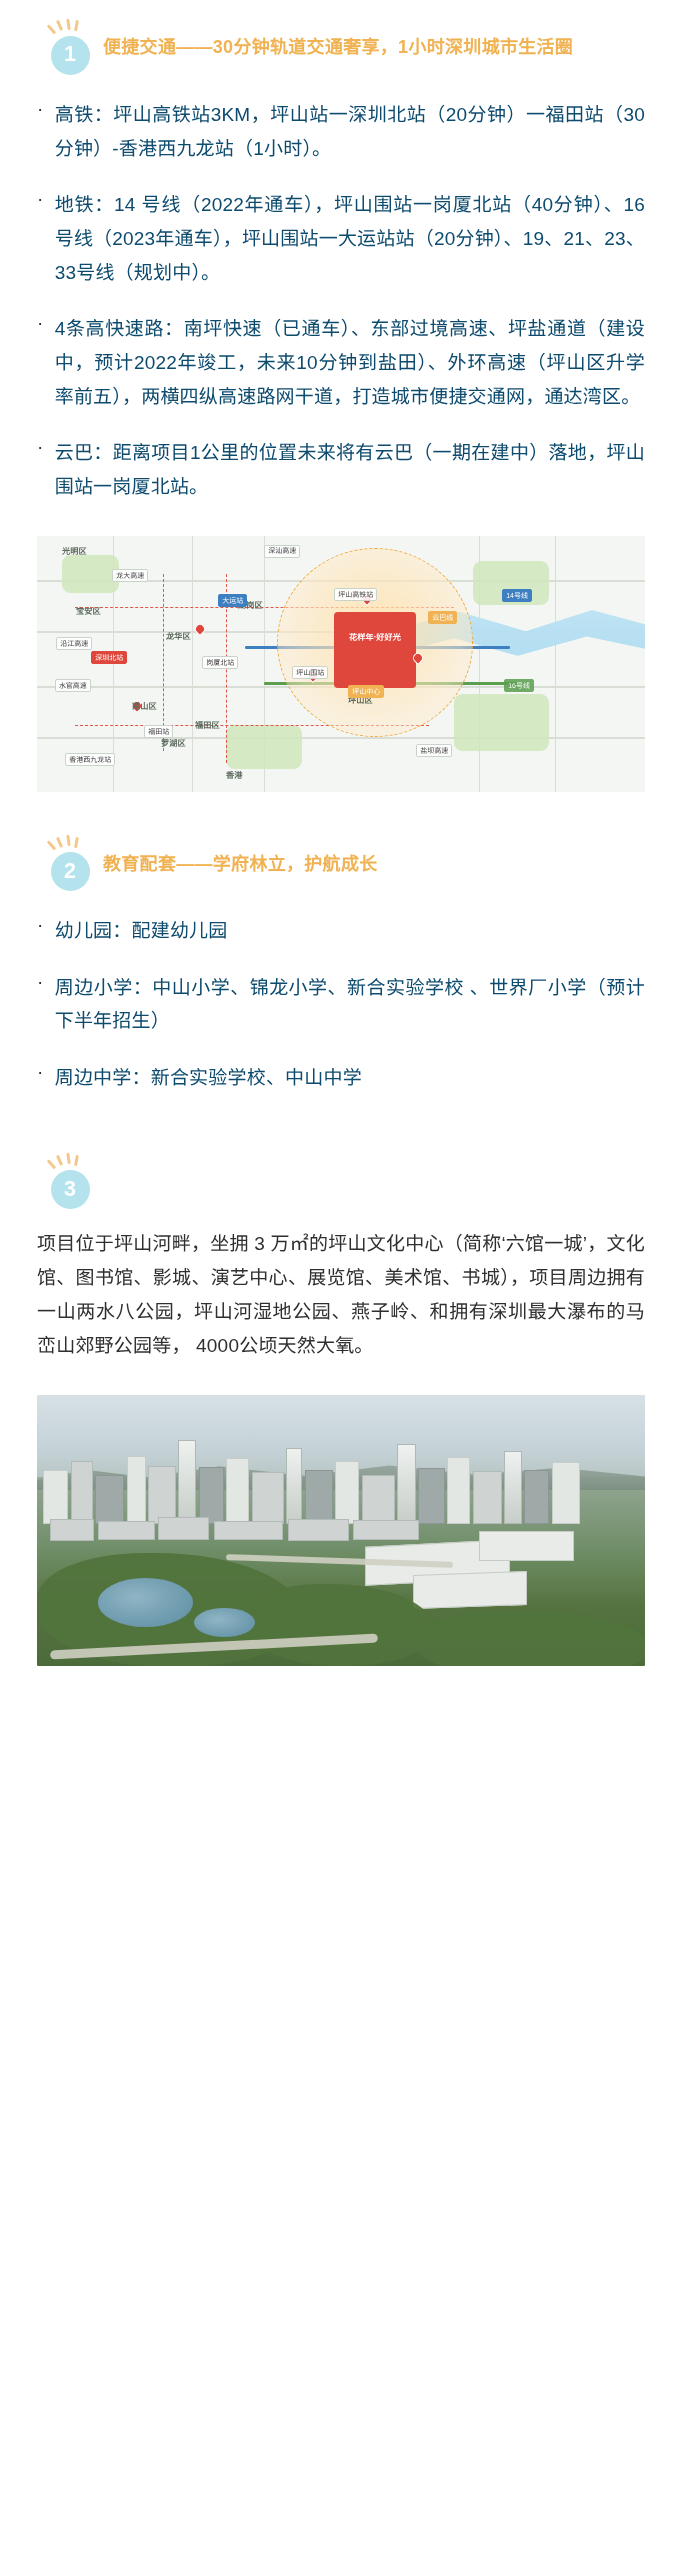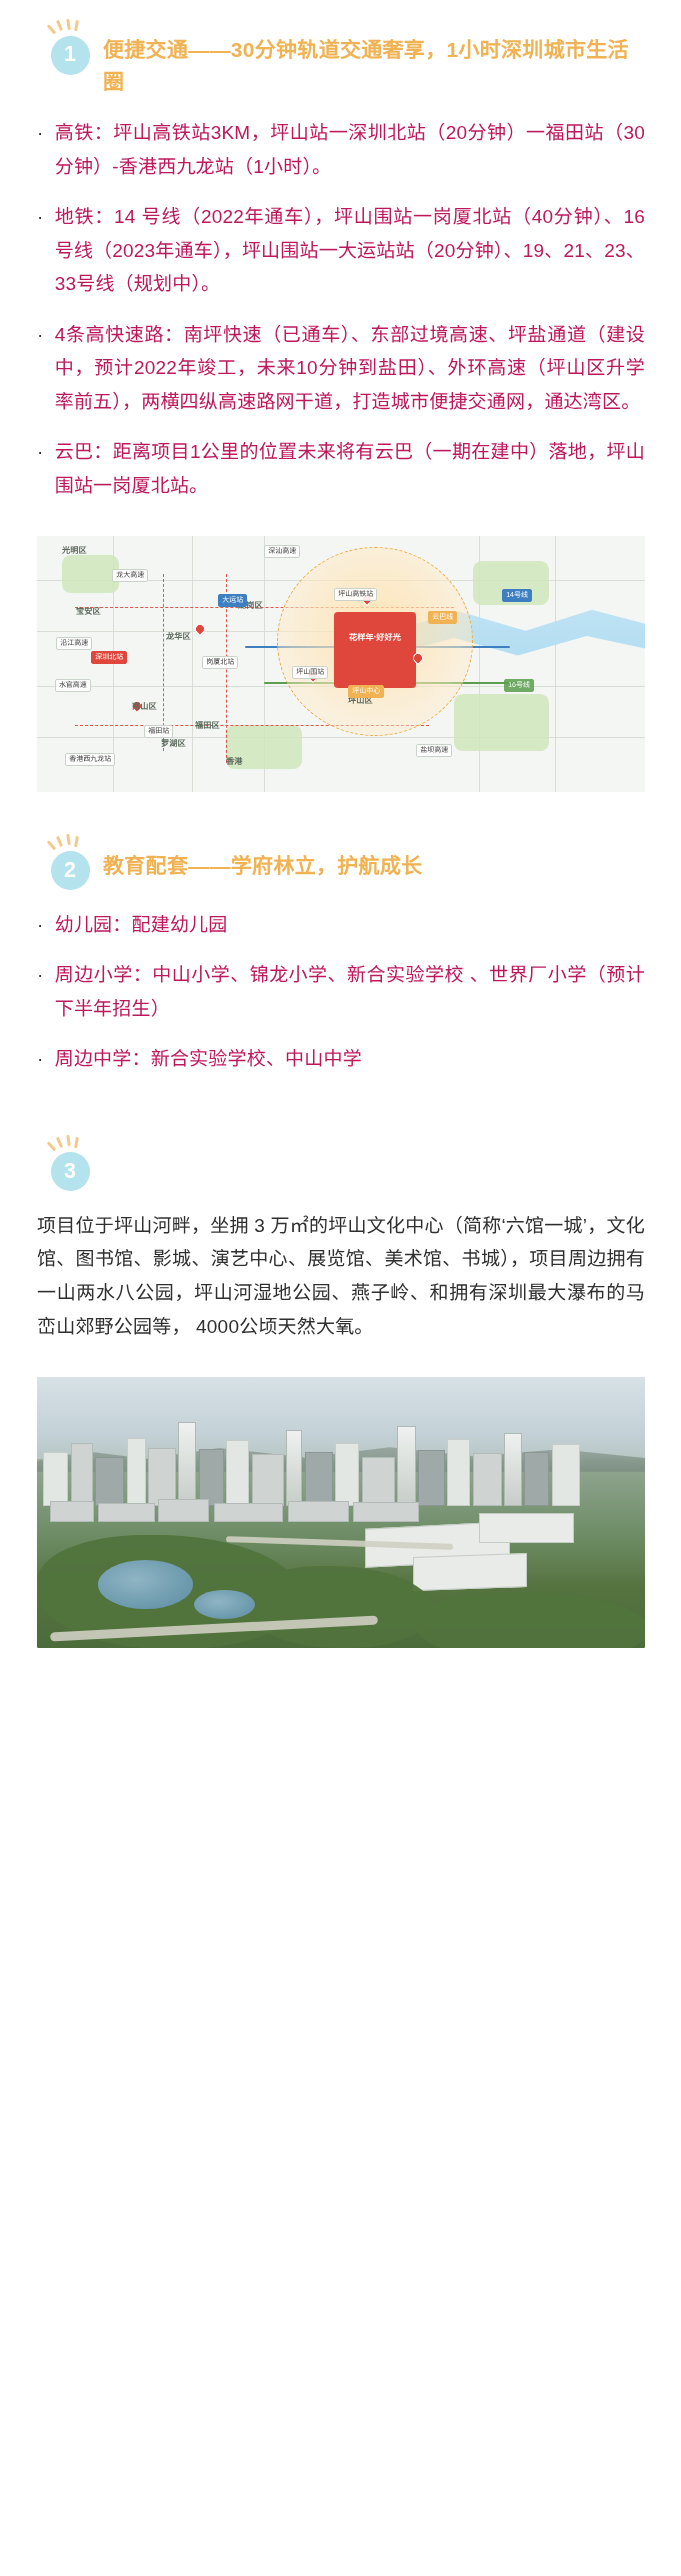--- a/index.html
+++ b/index.html
@@ -61,21 +61,21 @@
     background: #f3c98b;
     border-radius: 1.3px;
   }
   .sparkles span:nth-child(1) { left: 3.8px;  top: 7.6px; transform: rotate(-42deg); }
   .sparkles span:nth-child(2) { left: 12px; top: 3.8px;  transform: rotate(-24deg); }
   .sparkles span:nth-child(3) { left: 21px; top: 1.9px;  transform: rotate(-8deg);  }
   .sparkles span:nth-child(4) { left: 29px; top: 3.8px;  transform: rotate(10deg);  }
 
   .head-title {
     flex: 1;
-    font-size: 21px;
+    font-size: 18px;
     line-height: 1.52;
     font-weight: bold;
     color: #f0b252;
     letter-spacing: 0.3px;
     padding-top: 1.3px;
   }
 
   
   .body-block {
     padding: 6.3px 37px 5px 37px;
@@ -96,23 +96,24 @@
     flex: 0 0 17.7px;
     font-size: 19px;
     line-height: 1.78;
     color: #2f2f2f;
     text-align: left;
   }
   .bullet-text {
     flex: 1;
     font-size: 19px;
     line-height: 1.78;
-    color: #be185d;
+    color: #0c4a6e;
     text-align: justify;
     letter-spacing: 0.2px;
+    margin-top: 6px;
   }
 
   
   .figure {
     margin: 11.4px 37px 5px 37px;
     overflow: hidden;
     position: relative;
     border-radius: 1.3px;
   }
 
@@ -340,21 +341,21 @@
       <div class="pin" style="left:95px; top:165px;"></div>
 
       <div class="dist-label" style="left:25px;  top:7.6px;">光明区</div>
       <div class="dist-label" style="left:39px;  top:68px;">宝安区</div>
       <div class="dist-label" style="left:129px; top:93px;">龙华区</div>
       <div class="dist-label" style="left:201px; top:62px;">龙岗区</div>
       <div class="dist-label" style="left:95px; top:163px;">南山区</div>
       <div class="dist-label" style="left:158px; top:182px;">福田区</div>
       <div class="dist-label" style="left:124px; top:200px;">罗湖区</div>
       <div class="dist-label" style="left:311px; top:157px;text-align:center;">坪山区</div>
-      <div class="dist-label" style="left:189px; top:218px;">香港</div>
+      <div class="dist-label" style="left:189px; top:232px;">香港</div>
 
       <div class="chip" style="left:19px;  top:101px;">沿江高速</div>
       <div class="chip" style="left:75px; top:33px;">龙大高速</div>
       <div class="chip" style="left:17.7px;  top:143px;">水官高速</div>
       <div class="chip" style="left:227px; top:8.8px;">深汕高速</div>
       <div class="chip" style="left:379px; top:208px;">盐坝高速</div>
 
       <div class="chip blue" style="left:465px; top:53px;">14号线</div>
       <div class="chip green" style="left:467px; top:143px;">16号线</div>
       <div class="chip amber" style="left:391px; top:75px;">云巴线</div>

